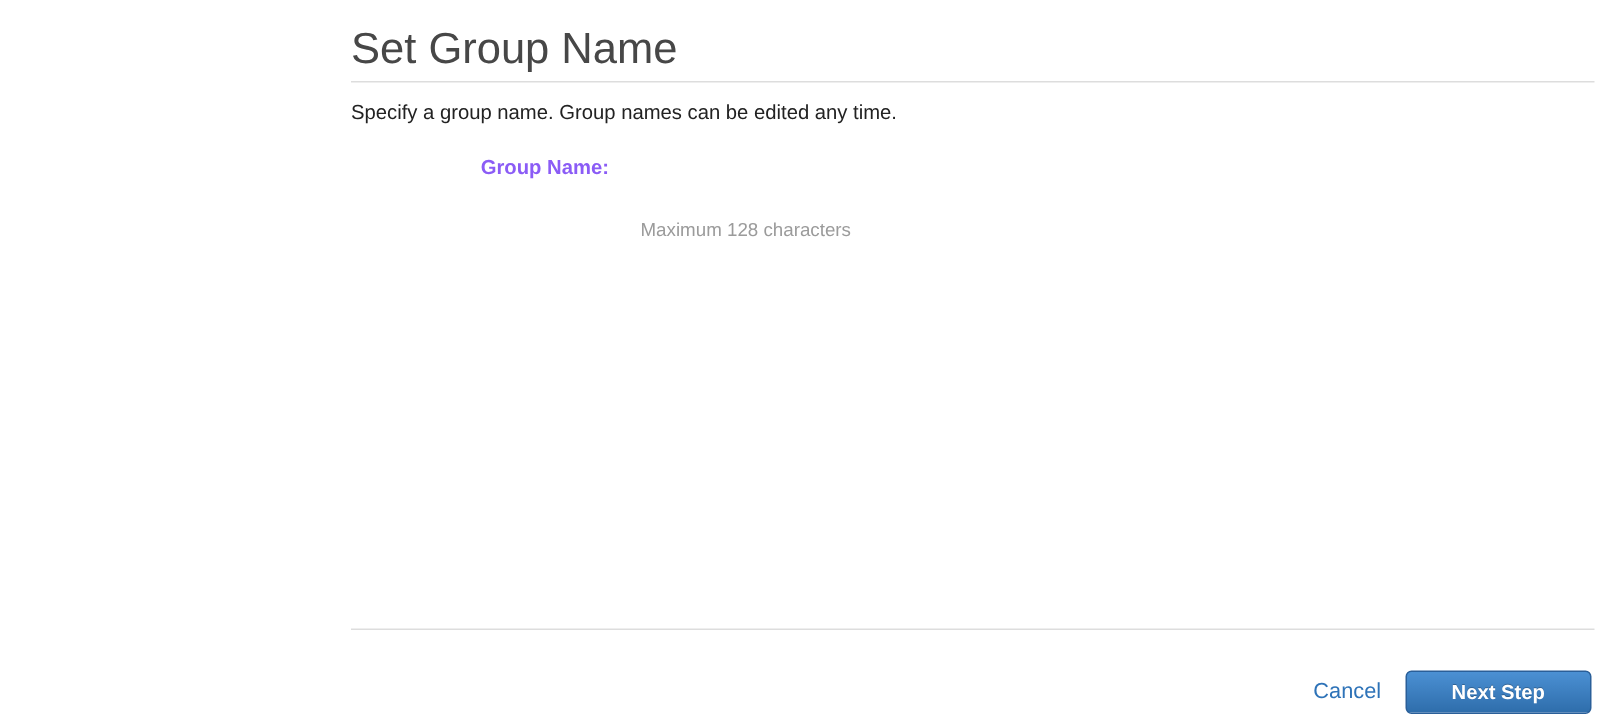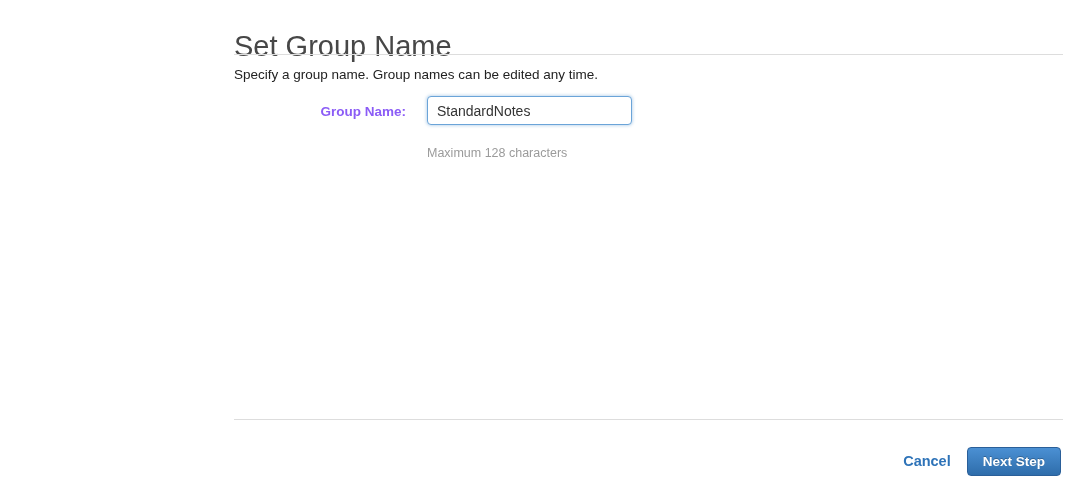--- a/index.html
+++ b/index.html
@@ -30,21 +30,21 @@
     margin-bottom: 19px;
     color: #9b9b9b;
     white-space: nowrap;
   }
   .step.active { color: #333333; }
   .step.active .step-prefix { font-weight: bold; color: #2b2b2b; }
 
   
   .main { position: absolute; left: 206px; top: 0; right: 0; bottom: 0; }
   .page-title {
-    position: absolute; left: 28px; top: 29px;
+    position: absolute; left: 28px; top: 16px;
     font-size: 29px; line-height: 34px;
     font-weight: 400; color: #474747;
   }
   .title-rule {
     position: absolute; left: 28px; right: 10px; top: 54px;
     height: 0; border-top: 1px solid #dddddd;
   }
   .description {
     position: absolute; left: 28px; top: 67px;
     font-size: 13.5px; color: #222222;
@@ -77,29 +77,29 @@
   .footer-rule {
     position: absolute; left: 28px; right: 10px; top: 419px;
     height: 0; border-top: 1px solid #dddddd;
   }
   .footer {
     position: absolute; top: 446px; left: 28px; right: 12px;
     height: 30px;
     display: flex; align-items: center; justify-content: flex-end;
   }
   .cancel-link {
-    font-size: 14.5px; font-weight: bold;
+    font-size: 14.5px; font-weight: normal;
     color: #2e73b8;
     text-decoration: none;
     margin-right: 16px;
     cursor: pointer;
   }
   .next-step-button {
     height: 29px;
-    padding: 0 15px;
+    padding: 0 30px;
     font-family: "Liberation Sans", sans-serif;
     font-size: 13.5px; font-weight: bold;
     color: #ffffff;
     text-shadow: 0 -1px 0 rgba(0,0,0,0.25);
     background: linear-gradient(to bottom, #4b90d3 0%, #2e6dab 100%);
     border: 1px solid #2a5f99;
     border-radius: 4px;
     cursor: pointer;
   }
 </style>
@@ -110,21 +110,20 @@
 
 
   <div class="main">
     <h1 class="page-title">Set Group Name</h1>
     <div class="title-rule"></div>
 
     <div class="description">Specify a group name. Group names can be edited any time.</div>
 
     <label class="form-label">Group Name:</label>
 
-    <input class="group-name-input" type="text" value="StandardNotes" style="">
 
     <div class="hint hint-max">Maximum 128 characters</div>
 
     <div class="footer-rule"></div>
 
     <div class="footer">
       <a class="cancel-link">Cancel</a>
       <button class="next-step-button">Next Step</button>
     </div>
   </div>

